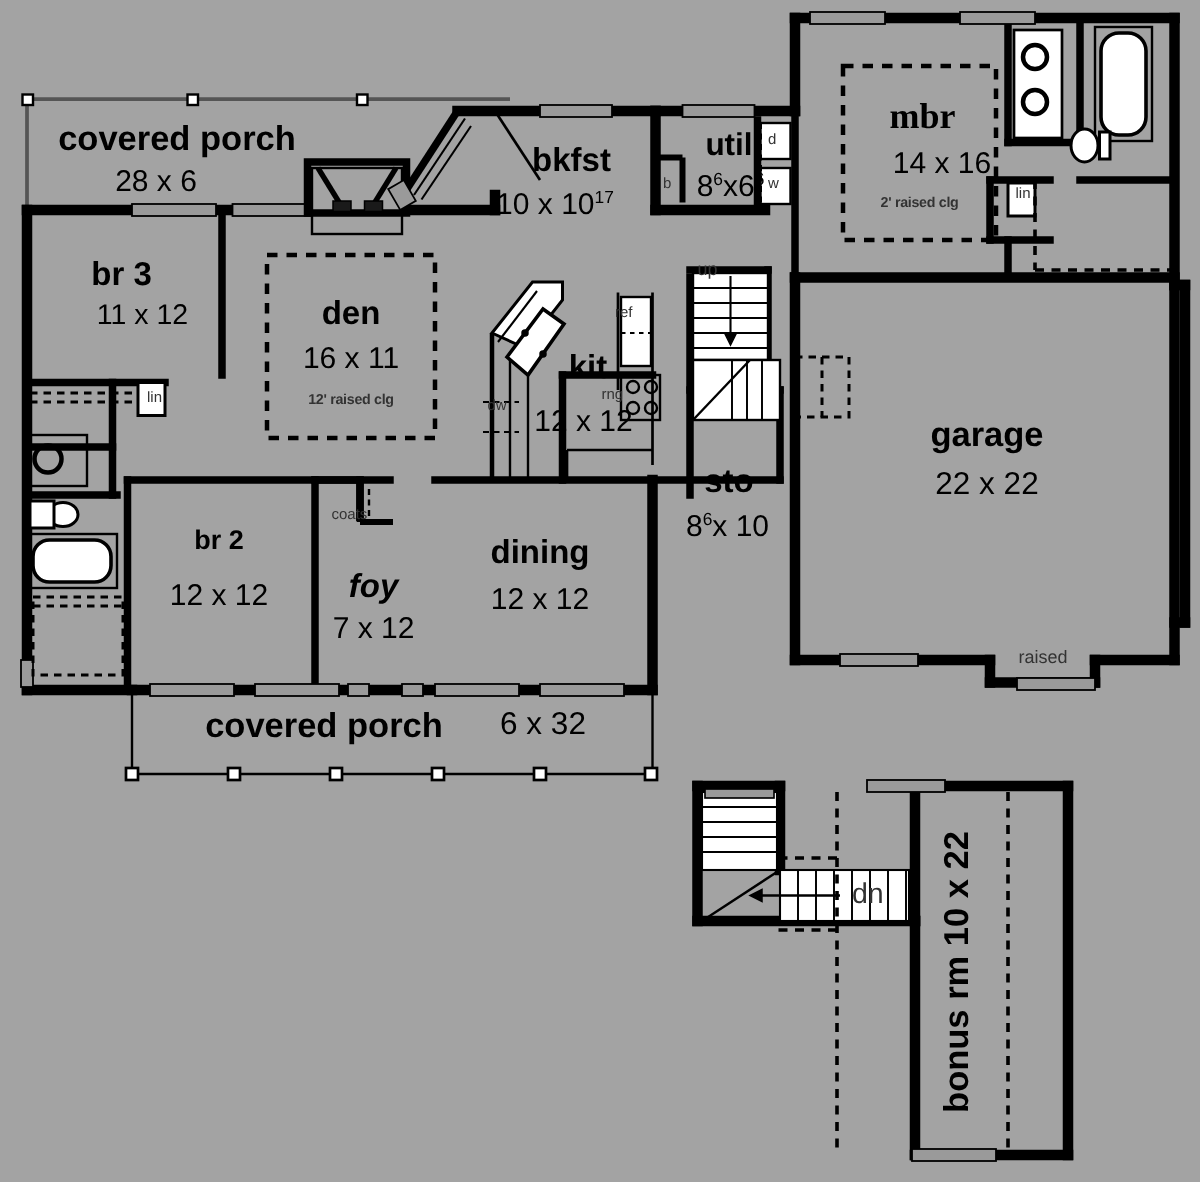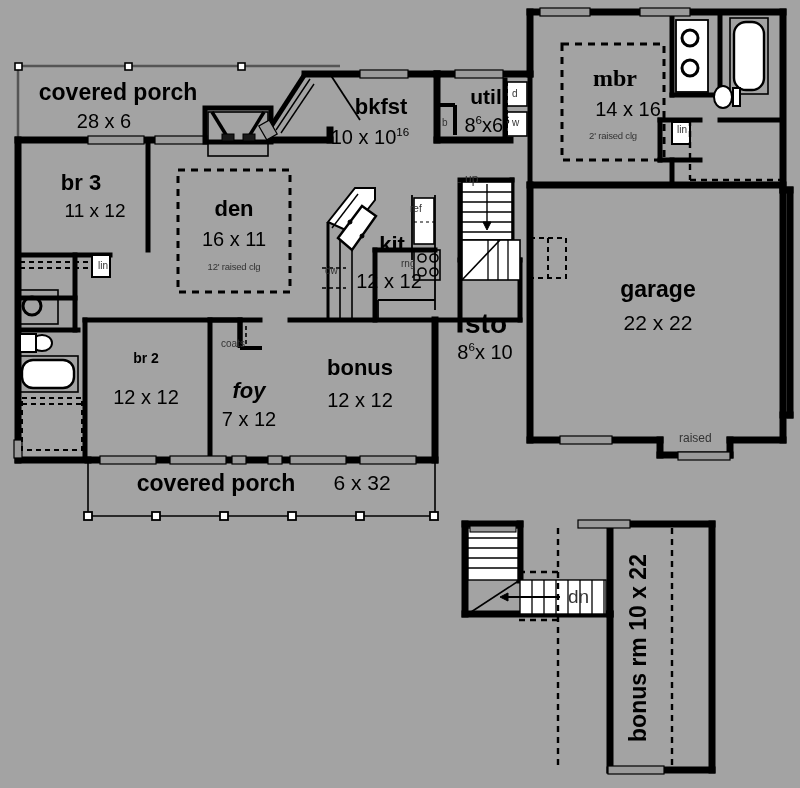--- a/index.html
+++ b/index.html
@@ -4,21 +4,21 @@
 <style>
   html,body{margin:0;padding:0;background:#ffffff;}
   body{font-family:"Liberation Sans",sans-serif;}
   #plan{position:relative;width:800px;height:788px;background:#a3a3a3;overflow:hidden;}
   #plan svg{position:absolute;left:0;top:0;}
   .lbl{position:absolute;color:#000;white-space:nowrap;font-family:"Liberation Sans",sans-serif;}
   .rm-name{font-weight:bold;}
   .ctr{transform:translateX(-50%);text-align:center;}
   .sup{font-size:0.58em;vertical-align:super;}
   .small{font-size:10px;color:#333;}
-  .clg{font-size:9.5px;font-weight:normal;color:#333;letter-spacing:-0.2px;}
+  .clg{font-size:9.5px;font-weight:bold;color:#333;letter-spacing:-0.2px;}
   .vert{transform-origin:center center;}
 </style>
 </head>
 <body>
 
 <div id="plan">
 
 <svg width="800" height="788" xmlns="http://www.w3.org/2000/svg">
   <defs>
     <g id="win">
@@ -349,45 +349,45 @@
 <div class="lbl ctr" style="left:104px;top:110px;font-size:20px;">28 x 6</div>
 
 <div class="lbl rm-name ctr" style="left:81px;top:170px;font-size:22px;">br 3</div>
 <div class="lbl ctr" style="left:81px;top:200px;font-size:19px;margin-left:14px;">11 x 12</div>
 
 <div class="lbl rm-name ctr" style="left:234px;top:196px;font-size:22px;">den</div>
 <div class="lbl ctr" style="left:234px;top:228px;font-size:20px;">16 x 11</div>
 <div class="lbl clg ctr" style="left:234px;top:261px;">12' raised clg</div>
 
 <div class="lbl rm-name ctr" style="left:381px;top:94px;font-size:22px;">bkfst</div>
-<div class="lbl ctr" style="left:370px;top:125px;font-size:20px;"><span>10 x 10</span><span class="sup">16</span></div>
+<div class="lbl ctr" style="left:370px;top:125px;font-size:20px;"><span>10 x 10</span><span class="sup">17</span></div>
 
 <div class="lbl rm-name ctr" style="left:486px;top:85px;font-size:21px;">util</div>
 <div class="lbl ctr" style="left:487px;top:113px;font-size:20px;"><span>8</span><span class="sup">6</span><span>x6</span><span class="sup">6</span></div>
 
 <div class="lbl rm-name ctr" style="left:615px;top:65px;font-size:24px;font-family:Liberation Serif, serif;">mbr</div>
 <div class="lbl ctr" style="left:628px;top:98px;font-size:20px;">14 x 16</div>
 <div class="lbl clg ctr" style="left:613px;top:130px;">2' raised clg</div>
 
 <div class="lbl rm-name ctr" style="left:392px;top:232px;font-size:22px;">kit</div>
 <div class="lbl ctr" style="left:389px;top:270px;font-size:20px;">12 x 12</div>
 
 <div class="lbl rm-name ctr" style="left:658px;top:276px;font-size:23px;">garage</div>
 <div class="lbl ctr" style="left:658px;top:311px;font-size:21px;">22 x 22</div>
 
-<div class="lbl rm-name ctr" style="left:486px;top:308px;font-size:28px;">sto</div>
+<div class="lbl rm-name ctr" style="left:486px;top:308px;font-size:22px;">sto</div>
 <div class="lbl ctr" style="left:485px;top:340px;font-size:20px;"><span>8</span><span class="sup">6</span><span>x 10</span></div>
 
-<div class="lbl rm-name ctr" style="left:146px;top:350px;font-size:14px;">br 2</div>
+<div class="lbl rm-name ctr" style="left:146px;top:350px;font-size:18px;">br 2</div>
 <div class="lbl ctr" style="left:146px;top:386px;font-size:20px;">12 x 12</div>
 
 <div class="lbl rm-name ctr" style="left:249px;top:378px;font-size:22px;font-style:italic;">foy</div>
 <div class="lbl ctr" style="left:249px;top:408px;font-size:20px;">7 x 12</div>
 
-<div class="lbl rm-name ctr" style="left:360px;top:355px;font-size:22px;">bonus</div>
+<div class="lbl rm-name ctr" style="left:360px;top:355px;font-size:22px;">dining</div>
 <div class="lbl ctr" style="left:360px;top:389px;font-size:20px;">12 x 12</div>
 
 <div class="lbl rm-name ctr" style="left:216px;top:470px;font-size:23px;">covered porch</div>
 <div class="lbl ctr" style="left:362px;top:471px;font-size:21px;">6 x 32</div>
 
 <div class="lbl rm-name vert" style="left:638px;top:648px;font-size:23px;transform:translate(-50%,-50%) rotate(-90deg);">bonus rm 10 x 22</div>
 
 <div class="lbl small" style="left:221px;top:338px;">coats</div>
 <div class="lbl small" style="left:98px;top:260px;">lin</div>
 <div class="lbl small" style="left:677px;top:124px;">lin</div>

